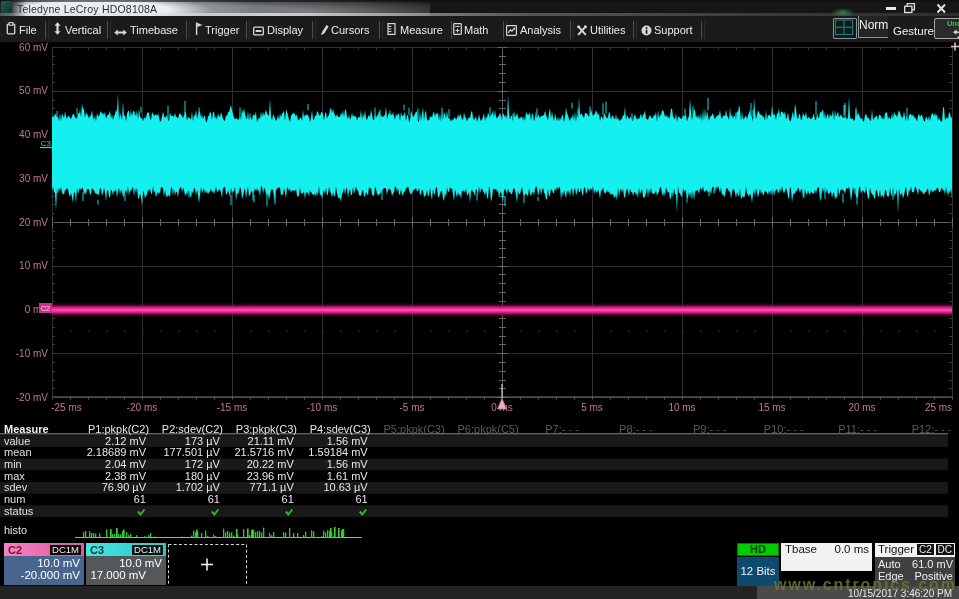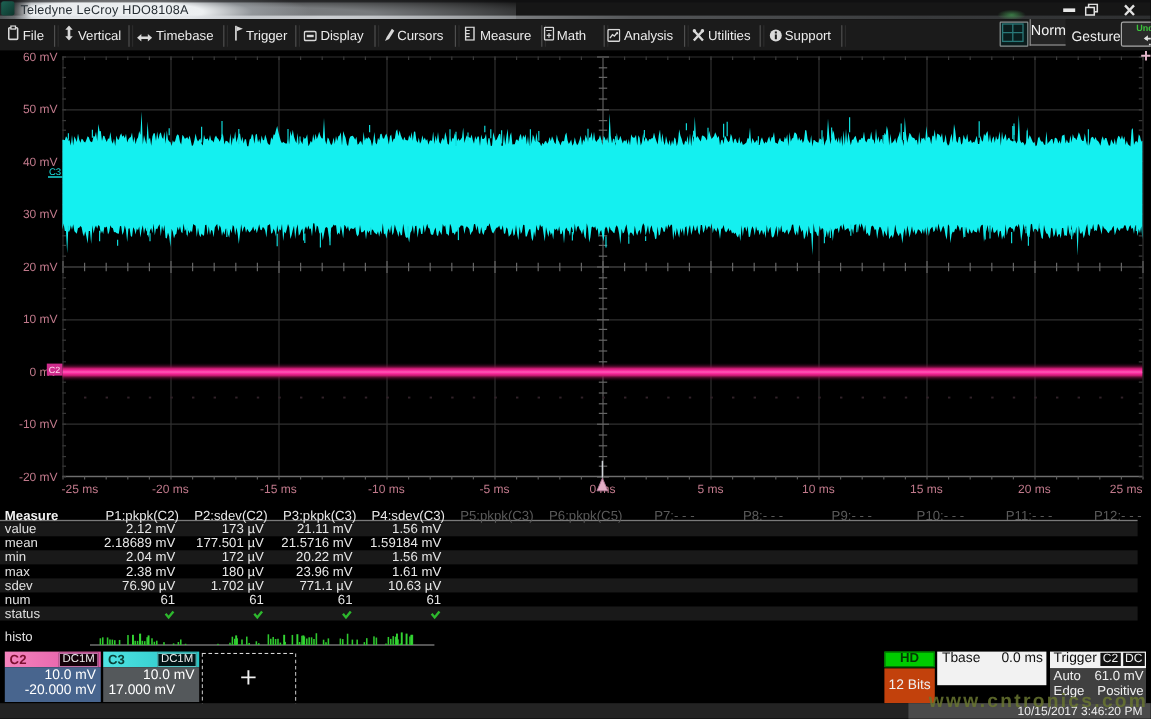--- a/index.html
+++ b/index.html
@@ -748,21 +748,21 @@
   <div style="padding:1px 4px 0 0">10.0 mV</div>
       <div style="padding:0 20px 0 0">17.000 mV</div>
  </div>
 </div>
 <svg class="abs" style="left:168px;top:544px" width="79" height="44">
     <rect x="0.5" y="0.5" width="78" height="43" fill="none" stroke="#d8d8d8" stroke-width="1" stroke-dasharray="3,2.2"></rect>
     <line x1="33" y1="20.5" x2="45" y2="20.5" stroke="#f0f0f0" stroke-width="1.6"></line>
     <line x1="39" y1="14.5" x2="39" y2="26.5" stroke="#f0f0f0" stroke-width="1.6"></line>
   </svg>
 <div class="abs" style="left:737px;top:543px;width:42px;height:13px;background:#0c0;border:1px solid #070;color:#043804;font-size:11px;font-weight:bold;text-align:center;line-height:11px">HD</div>
-<div class="abs" style="left:737px;top:557px;width:42px;height:29px;background:#c2410c;color:#f0f0f0;font-size:11.5px;text-align:center;line-height:29px">12 Bits</div>
+<div class="abs" style="left:737px;top:557px;width:42px;height:29px;background:#0c4a6e;color:#f0f0f0;font-size:11.5px;text-align:center;line-height:29px">12 Bits</div>
 <div class="abs" style="left:781px;top:543px;width:91px;height:43px">
  <div class="abs" style="left:0;top:0;width:91px;height:28px;background:#f2f2f2;color:#111;font-size:11.5px">
   <span style="position:absolute;left:4px;top:0">Tbase</span>
       <span style="position:absolute;right:3px;top:0">0.0 ms</span>
  </div>
 </div>
 <div class="abs" style="left:875px;top:543px;width:80px;height:43px">
  <div class="abs" style="left:0;top:0;width:80px;height:13.5px;background:#f2f2f2;color:#111;font-size:11.5px">
   <span style="position:absolute;left:3px;top:0">Trigger</span>
   <span style="position:absolute;left:42px;top:0.5px;background:#111;color:#eee;font-size:10px;padding:0 2px;line-height:11.5px">C2</span>

